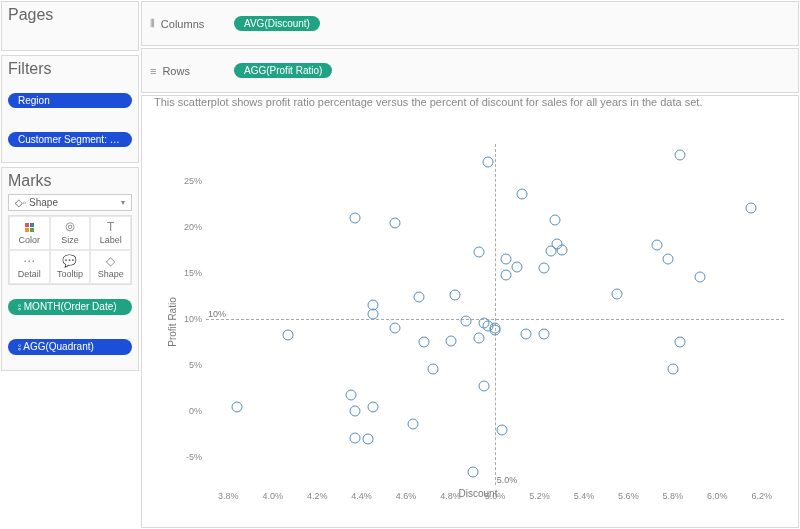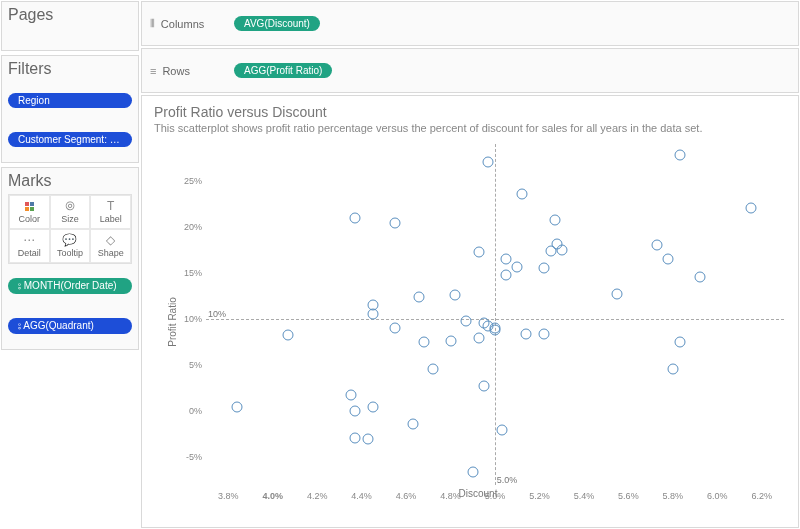--- a/index.html
+++ b/index.html
@@ -176,20 +176,24 @@
   </div>
   <div class="card filters-card">
     <div class="card-title">Filters</div>
     <div class="pill-row" id="filter-pills">
         <span class="pill pill-teal">Region</span>
         <span class="pill pill-teal">Customer Segment: Small Busin...</span>
       </div>
   </div>
   <div class="card marks-card">
     <div class="card-title">Marks</div>
+    <div class="mark-type">
+      <span><span class="shape-glyph">◇◦</span> <span>Shape</span></span>
+      <span class="chev">▾</span>
+    </div>
     <div class="mark-grid" id="mark-grid">
         <div class="mark-cell"><span class="icn"><span class="colors-sq">
               <span></span>
               <span></span>
               <span></span>
               <span></span>
             </span></span>Color</div>
         <div class="mark-cell"><span class="icn">⦾</span>Size</div>
         <div class="mark-cell"><span class="icn">T</span>Label</div>
         <div class="mark-cell"><span class="icn">⋯</span>Detail</div>
@@ -212,35 +216,34 @@
     <span class="pill pill-green">AVG(Discount)</span>
   </div>
   <div class="shelf-row">
     <span class="shelf-label">
         <span class="shelf-icon">≡</span>
         <span>Rows</span>
       </span>
     <span class="pill pill-green">AGG(Profit Ratio)</span>
   </div>
   <div class="viz-area">
-    <div class="viz-title">Profit Ratio versus Discount</div>
     <div class="viz-subtitle">This scatterplot shows profit ratio percentage versus the percent of discount for sales for all years in the data set.</div>
     <div class="chart-wrap">
       <div class="y-axis-title">Profit Ratio</div>
       <div class="x-axis-title">Discount</div>
       <div class="plot" id="plot">
           <div class="tick-y" style="top: 91.8919%;">-5%</div>
           <div class="tick-y" style="top: 78.3784%;">0%</div>
           <div class="tick-y" style="top: 64.8649%;">5%</div>
           <div class="tick-y" style="top: 51.3514%;">10%</div>
           <div class="tick-y" style="top: 37.8378%;">15%</div>
           <div class="tick-y" style="top: 24.3243%;">20%</div>
           <div class="tick-y" style="top: 10.8108%;">25%</div>
           <div class="tick-x" style="left: 3.84615%;">3.8%</div>
-          <div class="tick-x" style="left: 11.5385%; font-weight: bold;">4.0%</div>
+          <div class="tick-x" style="left: 11.5385%;">4.0%</div>
           <div class="tick-x" style="left: 19.2308%;">4.2%</div>
           <div class="tick-x" style="left: 26.9231%;">4.4%</div>
           <div class="tick-x" style="left: 34.6154%;">4.6%</div>
           <div class="tick-x" style="left: 42.3077%;">4.8%</div>
           <div class="tick-x" style="left: 50%;">5.0%</div>
           <div class="tick-x" style="left: 57.6923%;">5.2%</div>
           <div class="tick-x" style="left: 65.3846%;">5.4%</div>
           <div class="tick-x" style="left: 73.0769%;">5.6%</div>
           <div class="tick-x" style="left: 80.7692%;">5.8%</div>
           <div class="tick-x" style="left: 88.4615%;">6.0%</div>

